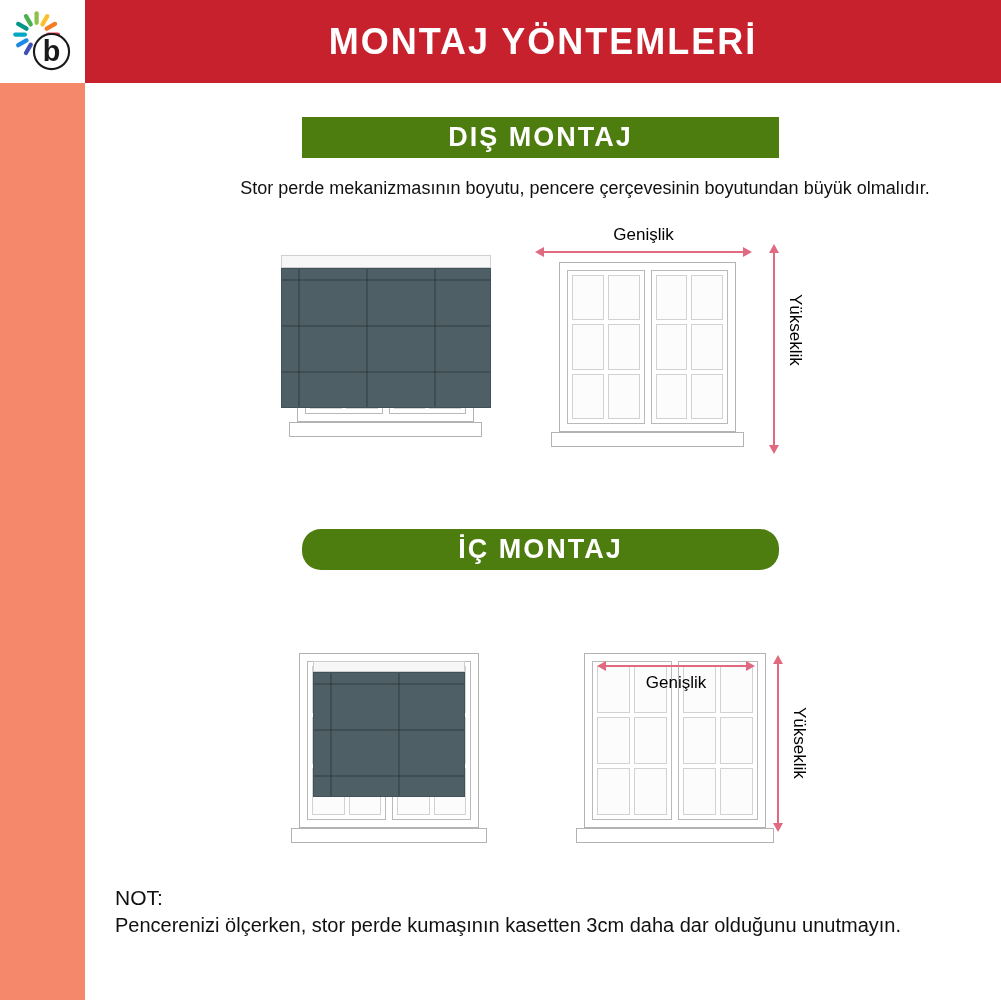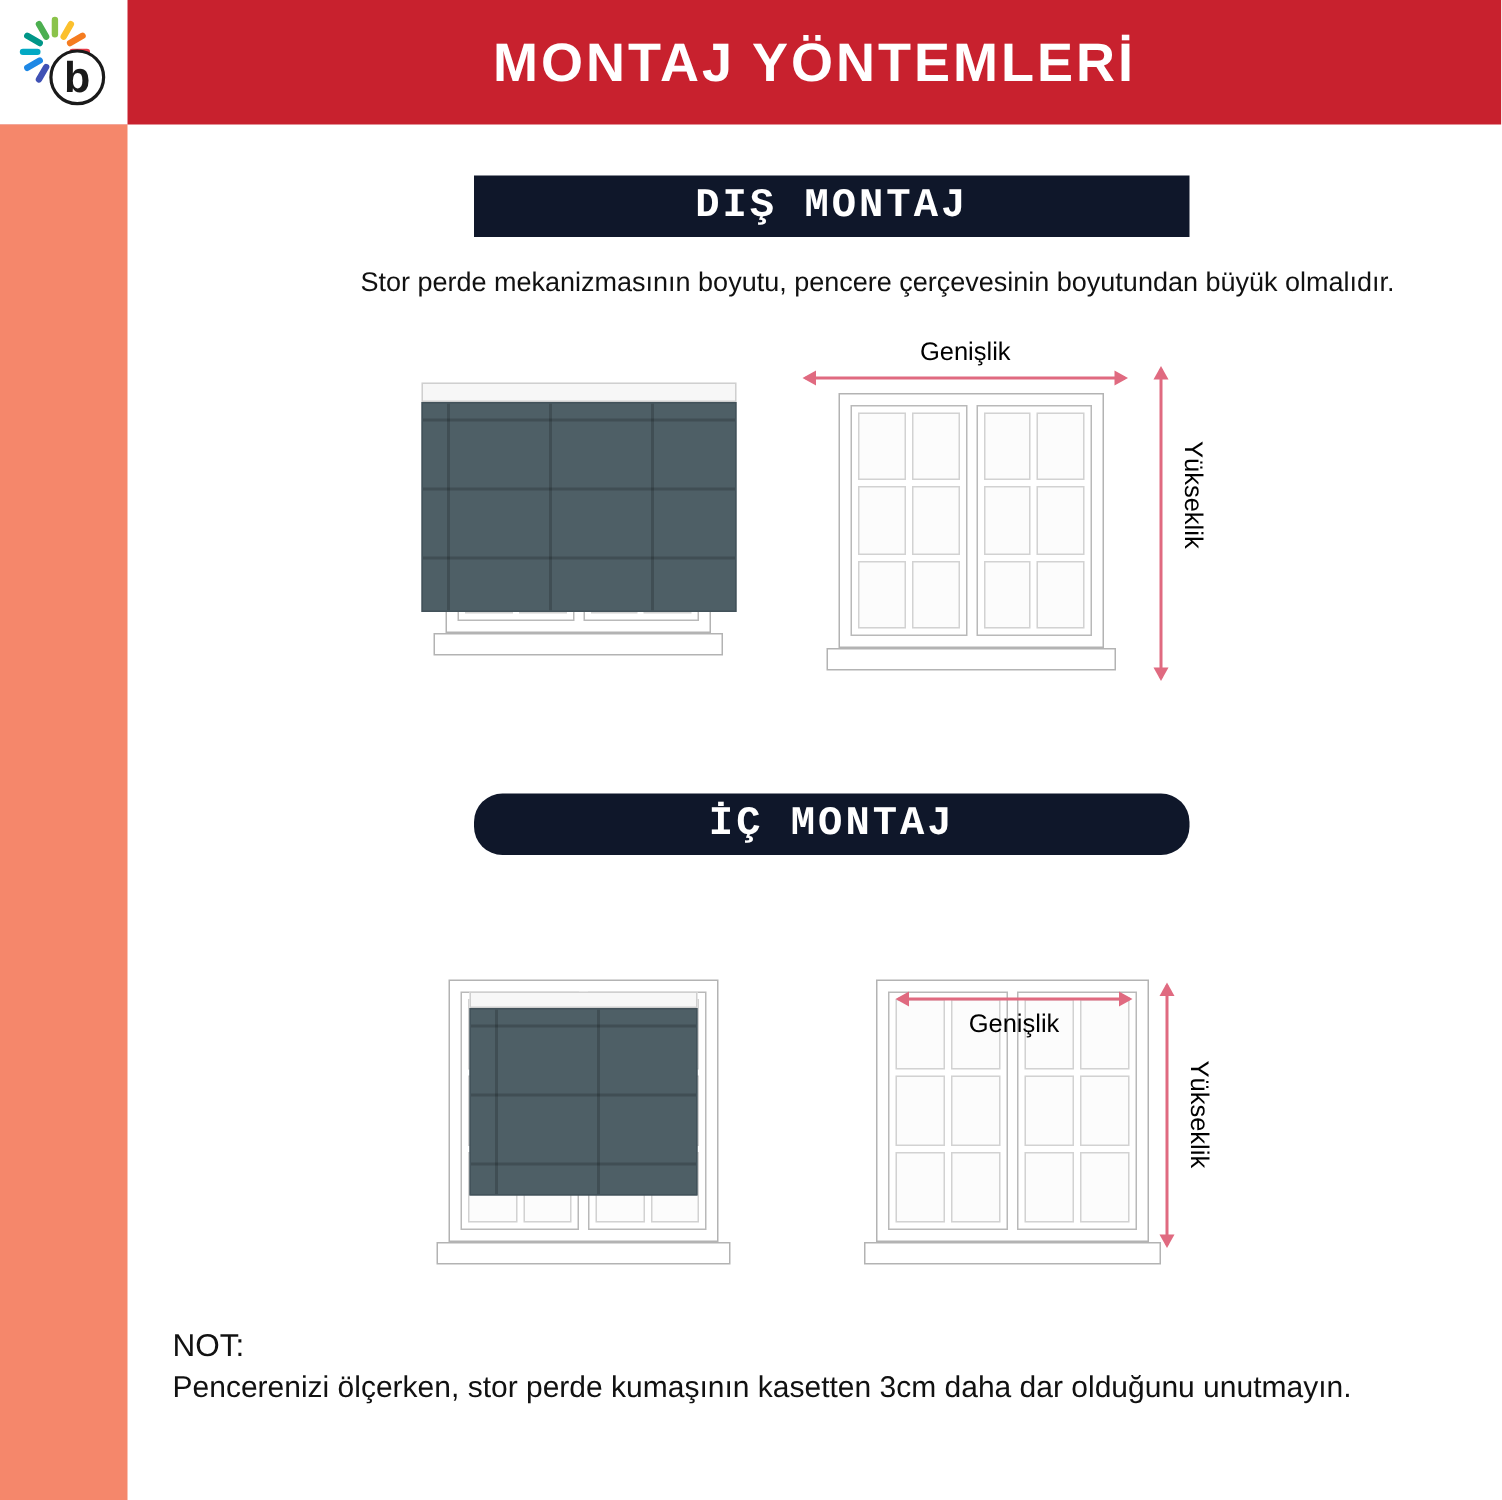--- a/index.html
+++ b/index.html
@@ -12,23 +12,23 @@
   .header-title { position:absolute; left:85px; top:0; width:916px; height:83px;
     display:flex; align-items:center; justify-content:center;
     color:#fff; font-size:36px; font-weight:bold; letter-spacing:2px; }
   .logo-box { position:absolute; left:0; top:0; width:85px; height:83px; background:#fff;
     display:flex; align-items:center; justify-content:center; }
 
   
   .sidebar { position:absolute; left:0; top:83px; width:85px; height:917px; background:#f5876b; }
 
   
-  .banner { position:absolute; left:316px; width:477px; height:41px; background:#0f172a;
+  .banner { position:absolute; left:302px; width:477px; height:41px; background:#4d7c0f;
     display:flex; align-items:center; justify-content:center;
-    color:#fff; font-size:27px; font-weight:bold; letter-spacing:2px;font-family:Liberation Mono, monospace; }
+    color:#fff; font-size:27px; font-weight:bold; letter-spacing:2px; }
   .banner-1 { top:117px; }
   .banner-2 { top:529px;border-radius:19px; }
 
   .desc { position:absolute; left:85px; width:1000px; text-align:center;
     font-size:18px; color:#111; }
   .desc-1 { top:178px; }
   .desc-2 { top:590px; }
 
   
   .diagram { position:absolute; left:85px; width:797px; }

